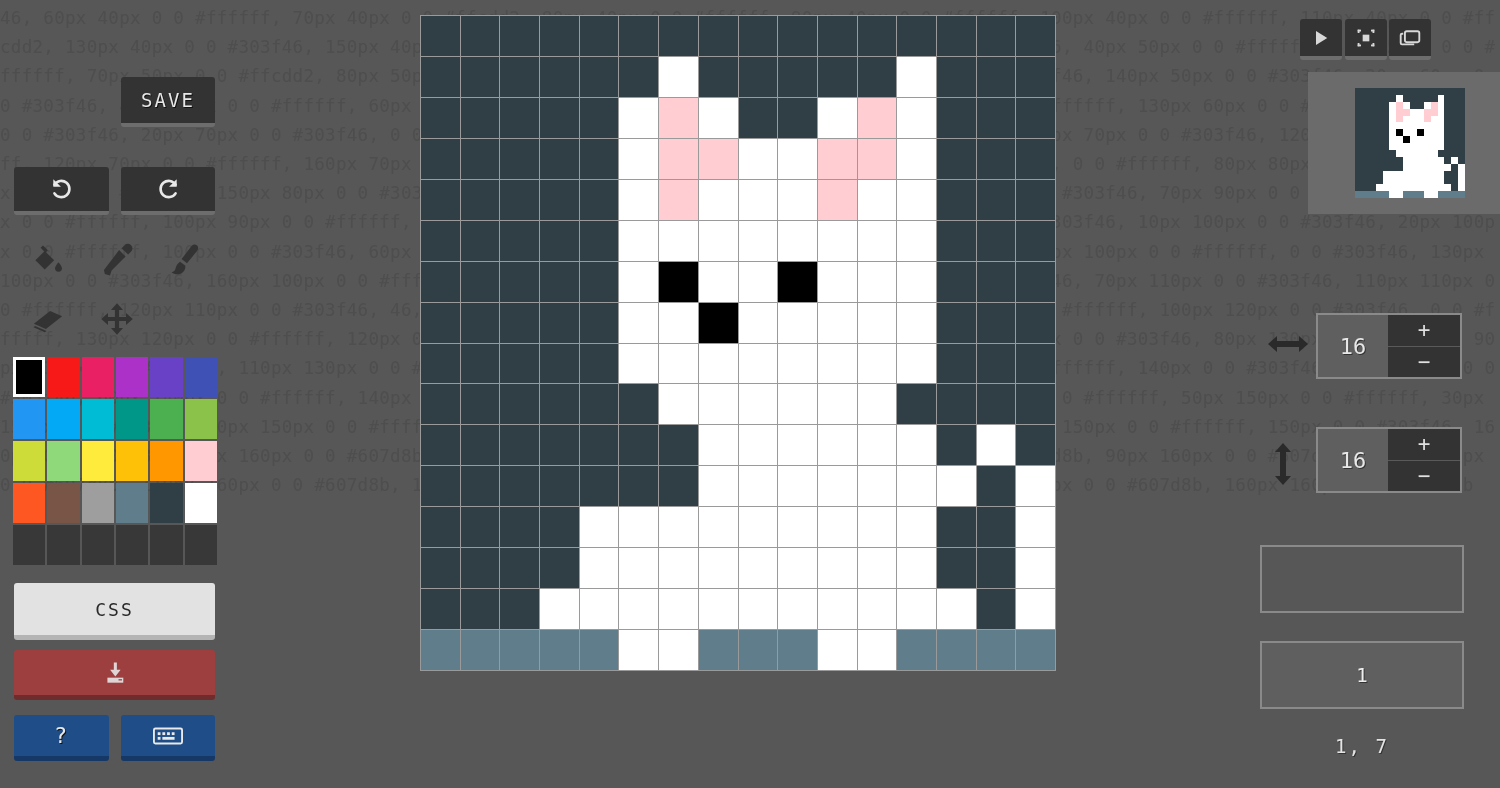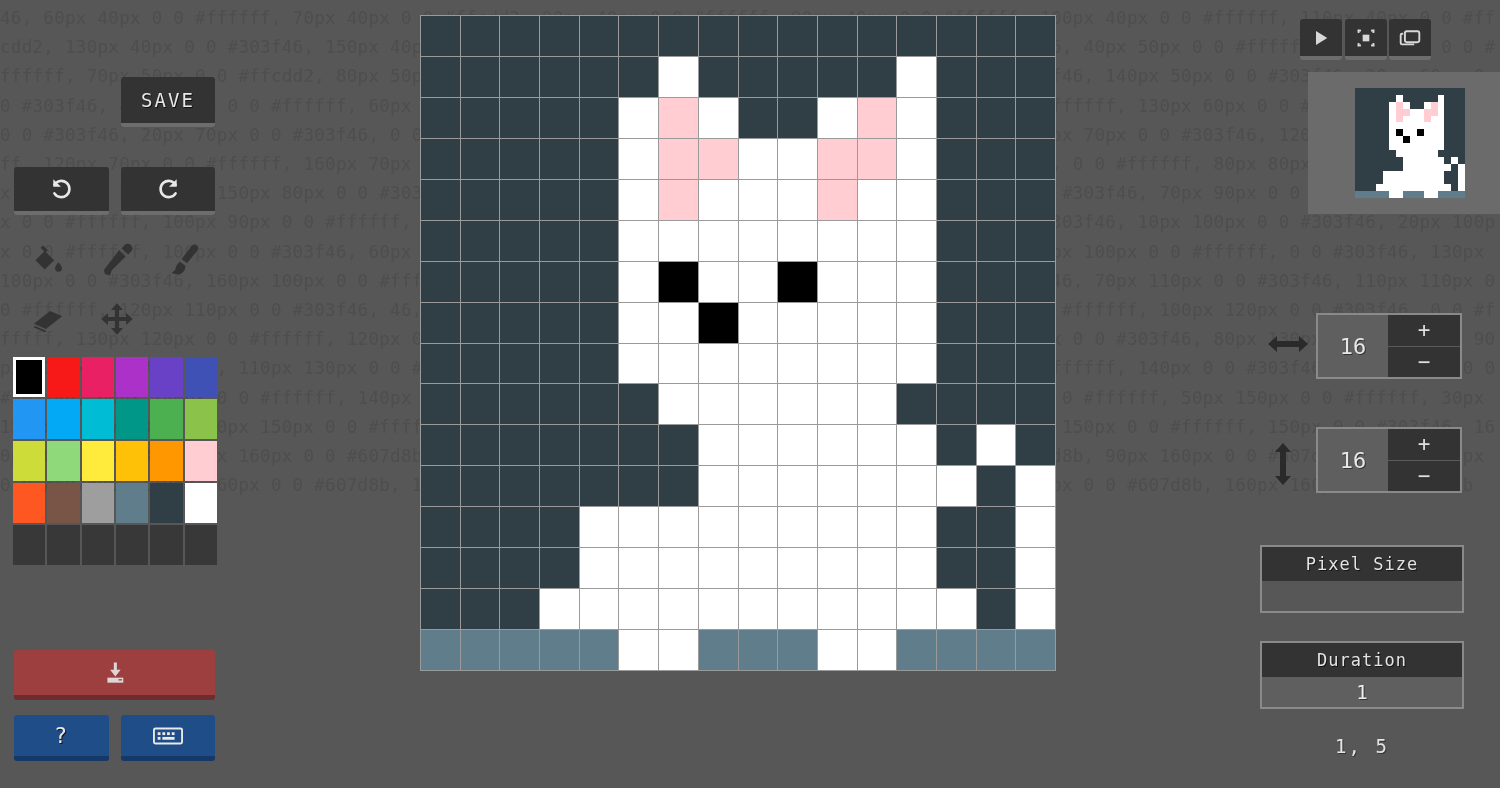--- a/index.html
+++ b/index.html
@@ -258,20 +258,21 @@
       <div class="swatch" style="background: rgb(48, 63, 70);"></div>
       <div class="swatch" style="background: rgb(255, 255, 255);"></div>
       <div class="swatch empty"></div>
       <div class="swatch empty"></div>
       <div class="swatch empty"></div>
       <div class="swatch empty"></div>
       <div class="swatch empty"></div>
       <div class="swatch empty"></div>
     </div>
 
+  <button class="btn" id="btn-css">CSS</button>
 
   <button class="btn" id="btn-download">
     <svg width="28" height="28" viewBox="0 0 24 24">
       <path fill="#e0d5d5" d="M11 3h2.6v6.2h3.2L12.3 15 7.8 9.2H11z"></path>
       <rect x="5.5" y="16" width="13.6" height="4.3" fill="#e0d5d5"></rect>
       <rect x="15" y="17.3" width="3" height="1.1" fill="#9d3f3f"></rect>
     </svg>
   </button>
 
   <button class="btn" id="btn-help">?</button>
@@ -859,22 +860,20 @@
   </div>
   <div class="stepper" id="step-h">
     <div class="val">16</div>
     <div class="pm">
       <div>+</div>
       <div>−</div>
     </div>
   </div>
 
   <div class="field" id="field-pixel">
-    <div class="lab">Pixel Size</div>
   </div>
 
   <div class="field" id="field-duration">
-    <div class="lab">Duration</div>
     <div class="fval">1</div>
   </div>
 
-  <div id="coords">1, 5</div>
+  <div id="coords">1, 7</div>
 </div>
 
 </body></html>

